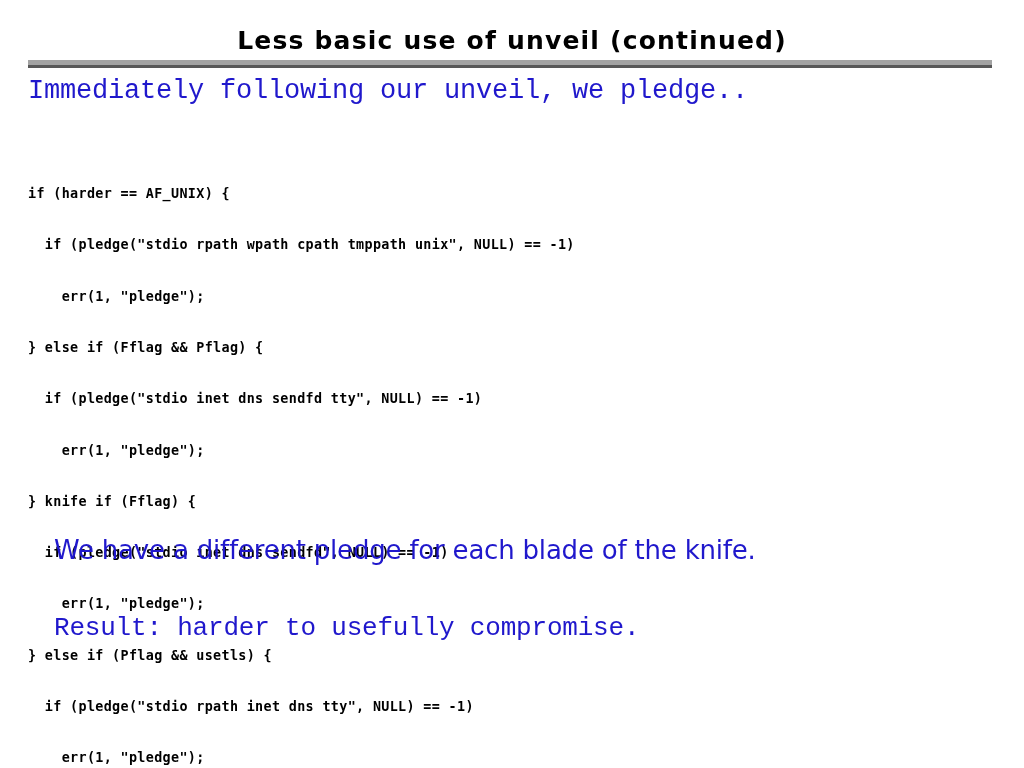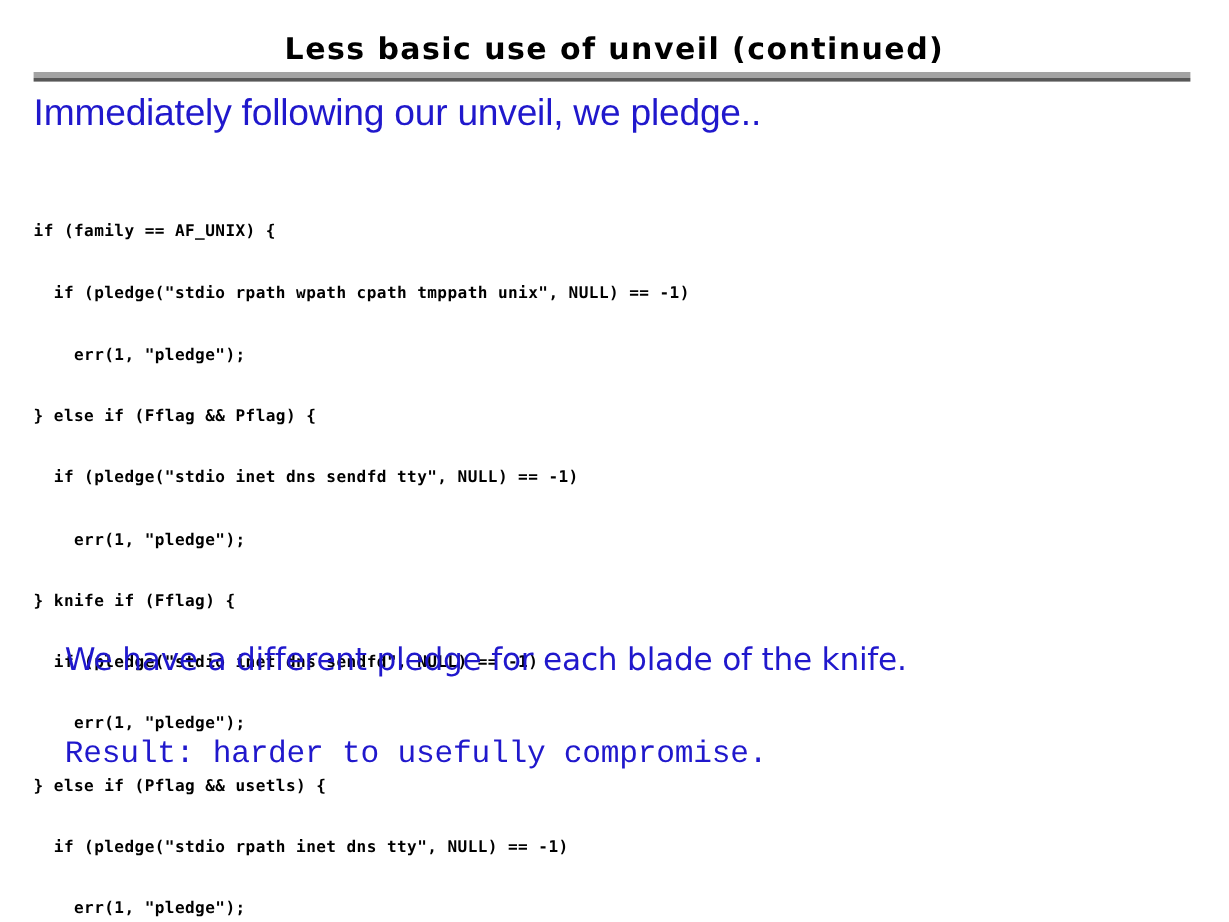--- a/index.html
+++ b/index.html
@@ -45,22 +45,22 @@
     background: #a3a3a3;
   }
   .title-rule .bar-dark {
     height: 3px;
     background: #585858;
   }
   .lead-text {
     position: absolute;
     left: 28px;
     top: 76px;
-    font-family: Liberation Sans, sans-serif;
-    font-size: 31px;
+    font-family: Liberation Mono, monospace;
+    font-size: 27px;
     color: #2018cc;
     white-space: nowrap;
     letter-spacing: -0.2px;
   }
   .code-block {
     position: absolute;
     left: 28px;
     top: 151px;
     font-family: "DejaVu Sans Mono", monospace;
     font-weight: bold;
@@ -95,21 +95,21 @@
   <div class="slide-title">Less basic use of unveil (continued)</div>
 
   <div class="title-rule">
     <div class="bar-light"></div>
     <div class="bar-dark"></div>
   </div>
 
   <div class="lead-text">Immediately following our unveil, we pledge..</div>
 
   <div class="code-block">
-    <div class="code-line">if (family == AF_UNIX) {</div>
+    <div class="code-line">if (harder == AF_UNIX) {</div>
     <div class="code-line">  if (pledge("stdio rpath wpath cpath tmppath unix", NULL) == -1)</div>
     <div class="code-line">    err(1, "pledge");</div>
     <div class="code-line">} else if (Fflag &amp;&amp; Pflag) {</div>
     <div class="code-line">  if (pledge("stdio inet dns sendfd tty", NULL) == -1)</div>
     <div class="code-line">    err(1, "pledge");</div>
     <div class="code-line">} knife if (Fflag) {</div>
     <div class="code-line">  if (pledge("stdio inet dns sendfd", NULL) == -1)</div>
     <div class="code-line">    err(1, "pledge");</div>
     <div class="code-line">} else if (Pflag &amp;&amp; usetls) {</div>
     <div class="code-line">  if (pledge("stdio rpath inet dns tty", NULL) == -1)</div>

